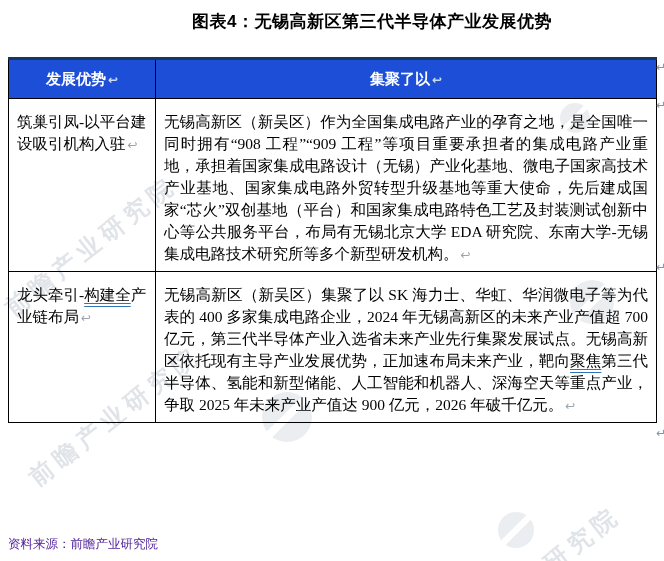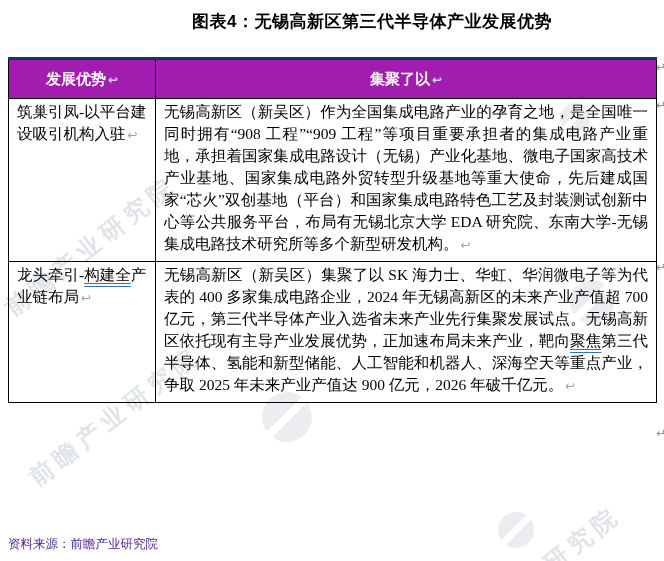--- a/index.html
+++ b/index.html
@@ -19,27 +19,27 @@
   .wm-logo {
     position:absolute; border-radius:50%; opacity:.28; z-index:0;
     background:linear-gradient(135deg,#b7bfc9 44%,#ffffff 44% 56%,#b7bfc9 56%);
   }
   table {
     position:absolute; top:57px; left:8px; width:649px;
     border-collapse:collapse; table-layout:fixed; z-index:2; background:transparent;
   }
   th, td { border:1px solid #000; }
   thead th {
-    background:#a21caf; color:#ffffff; font-size:15px; font-weight:bold;
+    background:#1d4ed8; color:#ffffff; font-size:15px; font-weight:bold;
     height:36px; border-top:3px solid #17365D; text-align:center;margin-left:48px;
   }
   th.col-adv { width:144px; }
   td {
     font-family:"Liberation Serif","DejaVu Serif",serif; font-size:15.5px;
-    line-height:22px; vertical-align:top; padding:2px 8px 5px; background:transparent;
+    line-height:22px; vertical-align:top; padding:12px 8px 5px; background:transparent;
   }
   td.detail-cell { text-align:justify; }
   .grammar { text-decoration:underline double #2E74B5; text-underline-offset:3px; }
   .cmark { color:#9ba3ad; font-size:12px; margin-left:2px; font-family:"DejaVu Sans",sans-serif; }
   thead .cmark { color:#cadbef; }
   .row-end-mark {
     position:absolute; left:656px; color:#8a929c; font-size:12px; z-index:2;
     font-family:"DejaVu Sans",sans-serif;
   }
   .footer {

